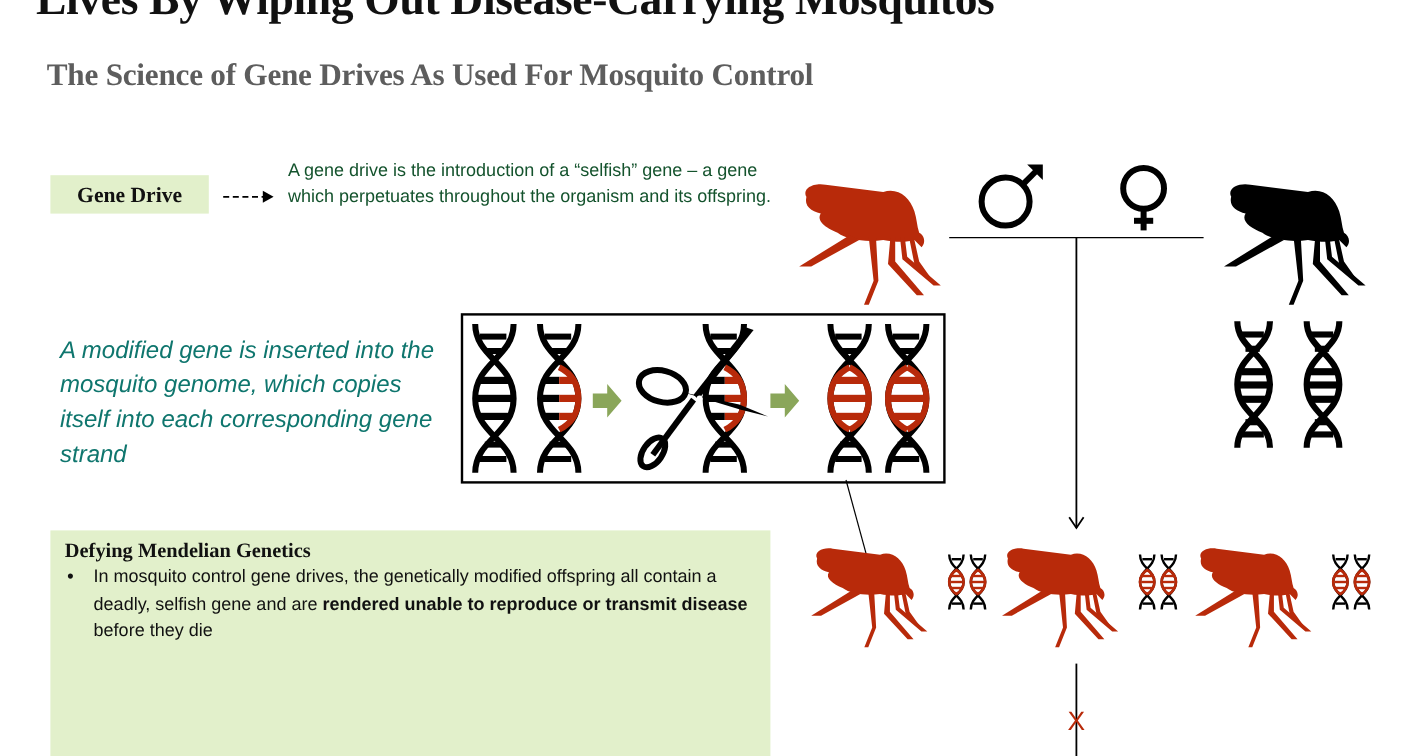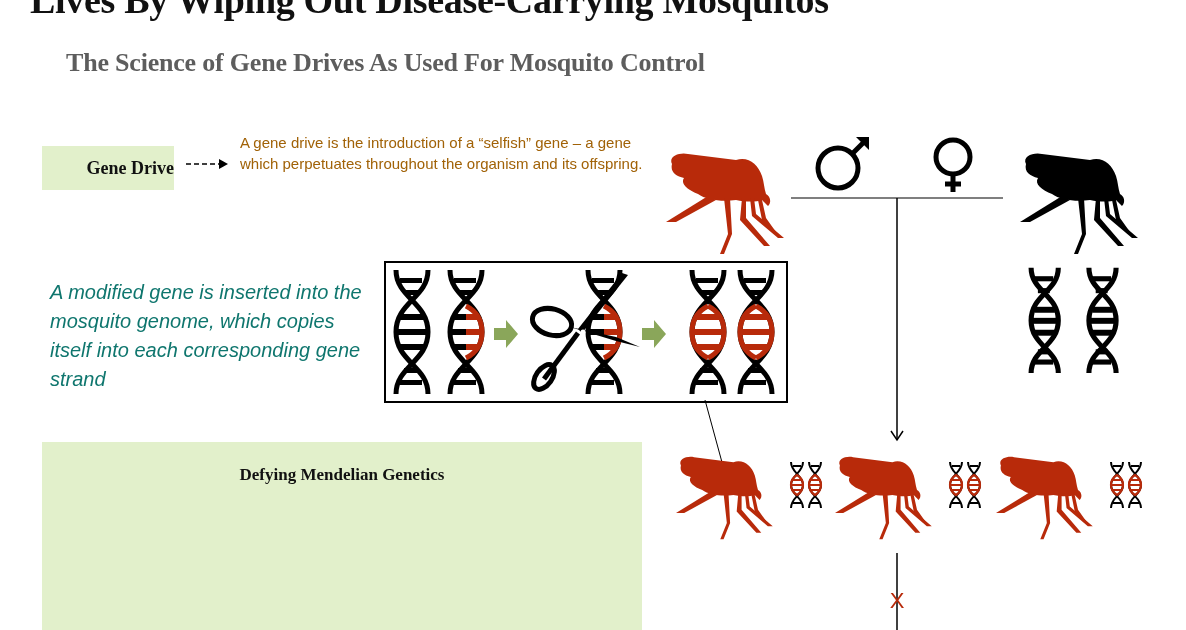--- a/index.html
+++ b/index.html
@@ -8,49 +8,49 @@
     background: #ffffff; position: relative;
     font-family: "Liberation Sans", sans-serif;
   }
   .abs { position: absolute; }
   .headline {
     left: 30px; top: -22px; margin: 0;
     font-family: "Liberation Serif", serif; font-weight: bold;
     font-size: 38px; color: #111; white-space: nowrap; letter-spacing: -0.3px;
   }
   .subtitle {
-    left: 66px; top: 48px; margin: 0;
+    left: 39px; top: 48px; margin: 0;
     font-family: "Liberation Serif", serif; font-weight: bold;
     font-size: 26px; color: #5d5d5d; white-space: nowrap; letter-spacing: -0.2px;
   }
   .gd-label {
-    left: 42px; top: 146px; width: 132px; height: 44px;
-    background: #e2f0cb; display: flex; align-items: center; justify-content: flex-end;
+    left: 42px; top: 146px; width: 132px; height: 32px;
+    background: #e2f0cb; display: flex; align-items: center; justify-content: center;
     font-family: "Liberation Serif", serif; font-weight: bold; font-size: 18px; color: #111;
   }
   .gd-desc {
     left: 240px; top: 132px; width: 410px;
-    font-size: 15px; line-height: 21px; color: #a16207;
+    font-size: 15px; line-height: 21px; color: #14532d;
   }
   .insert-text {
     left: 50px; top: 278px; width: 320px;
     font-style: italic; font-size: 20px; line-height: 29px; color: #0f766e;
   }
   .dna-box {
     left: 384px; top: 261px; width: 400px; height: 138px;
     border: 2px solid #000; box-sizing: content-box; background: #fff;
   }
   .mendel {
     left: 42px; top: 442px; width: 600px; height: 188px;
     background: #e2f0cb; box-sizing: border-box; padding: 6px 12px 0 12px;
     font-size: 15px; line-height: 22.5px; color: #111;
   }
   .mendel h3 {
-    margin: 16px 0 0 0; font-family: "Liberation Serif", serif; font-weight: bold;
-    font-size: 17px; line-height: 22px; text-align: center;
+    margin: 0 0 0 0; font-family: "Liberation Serif", serif; font-weight: bold;
+    font-size: 17px; line-height: 22px;
   }
   .mendel ul { margin: 0; padding: 0 0 0 24px; list-style: none; }
   .mendel li { position: relative; }
   .mendel li::before {
     content: "•"; position: absolute; left: -22px; top: 0; font-weight: bold;
   }
   .mendel b { font-weight: bold; }
   svg { position: absolute; overflow: visible; }
 </style>
 </head>
@@ -136,20 +136,21 @@
 </svg>
 
 <svg style="left:0; top:0;" width="1186" height="630">
   <line x1="705" y1="400" x2="726" y2="477" stroke="#000" stroke-width="1"></line>
   <rect x="721" y="476" width="12" height="6" fill="none" stroke="#000" stroke-width="1.5"></rect>
 </svg>
 
 <div class="abs mendel">
   <h3>Defying Mendelian Genetics</h3>
   <ul>
+    <li><span>In mosquito control gene drives, the genetically modified offspring all contain a deadly, selfish gene and are </span><b>rendered unable to reproduce or transmit disease</b><span> before they die</span></li>
   </ul>
 </div>
 
 <svg style="left:0; top:0;" width="1186" height="630">
   <defs>
 
     <g id="mosq">
       <path d="M6,14 C2,6 14,2 22,4 L70,10 C82,6 92,14 96,26 C98,32 98,38 100,44 C104,46 106,52 102,56 L96,50 C90,52 80,52 70,50 C56,52 40,50 32,44 C22,40 14,34 18,28 C10,26 4,22 6,14 Z"></path>
       <path d="M42,46 L0,72 L10,72 L50,50 Z"></path>
       <path d="M58,48 L62,84 L54,104 L58,104 L66,84 L64,48 Z"></path>

